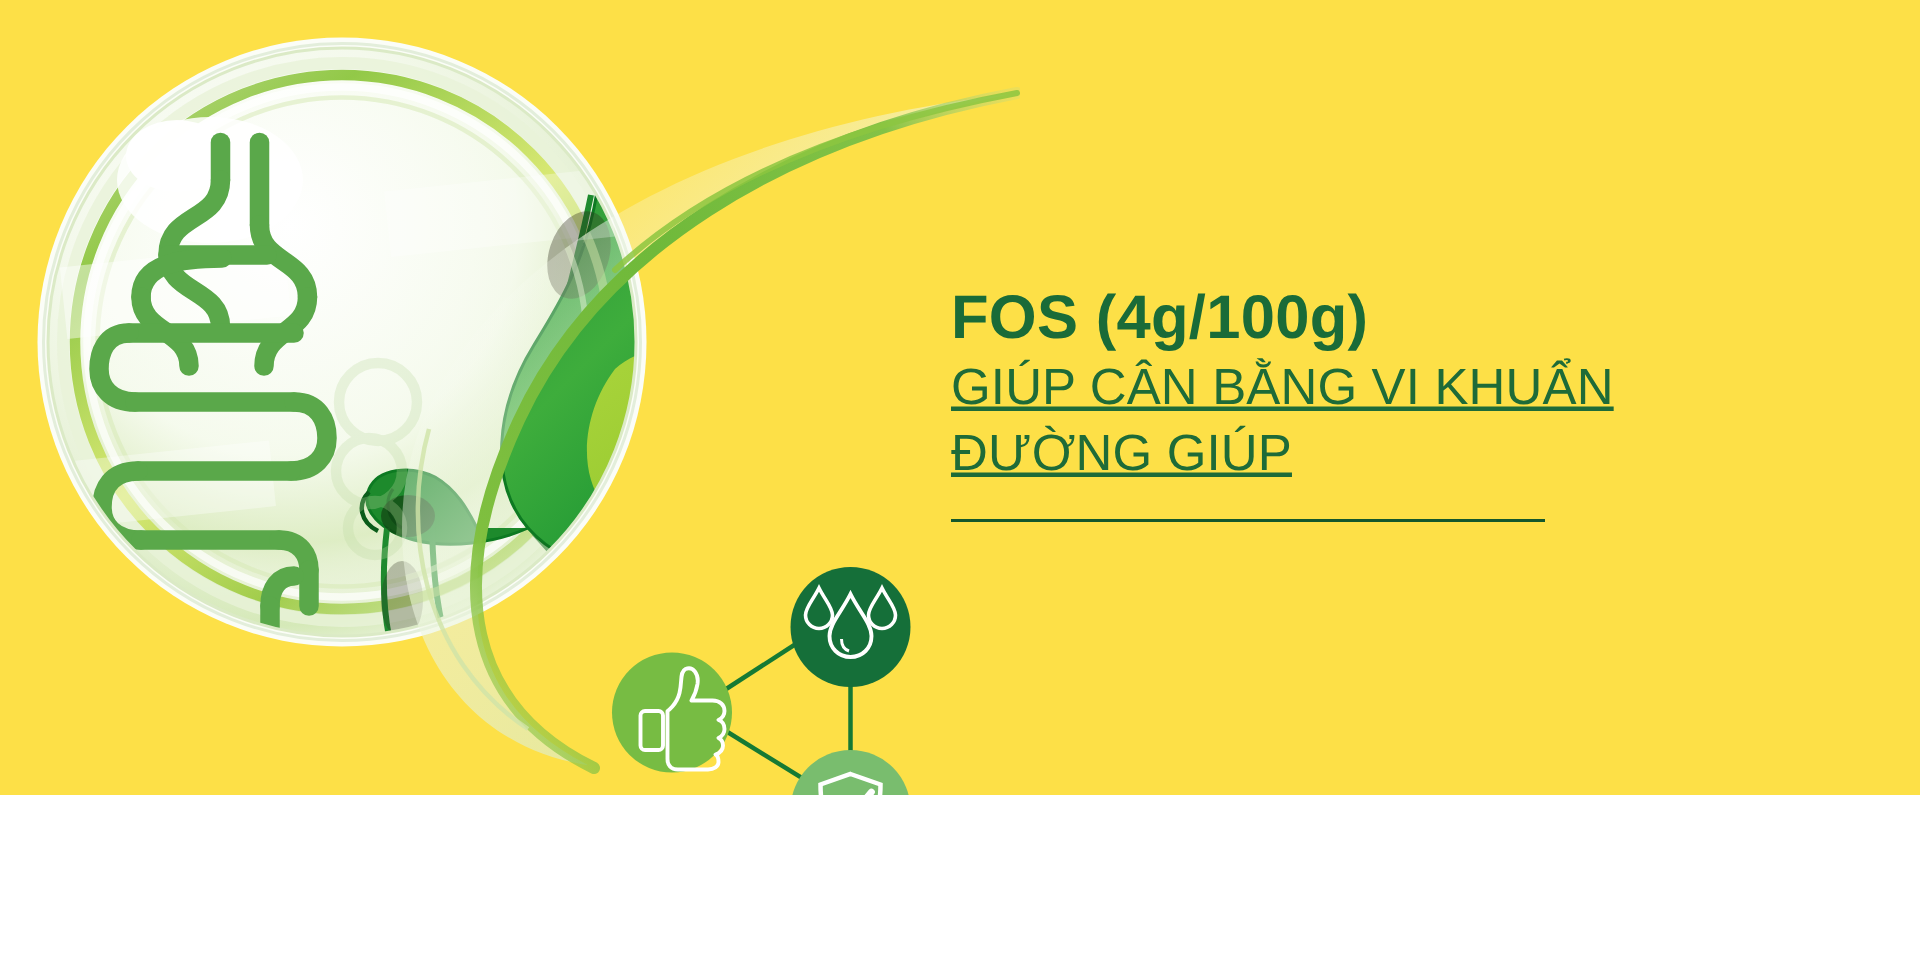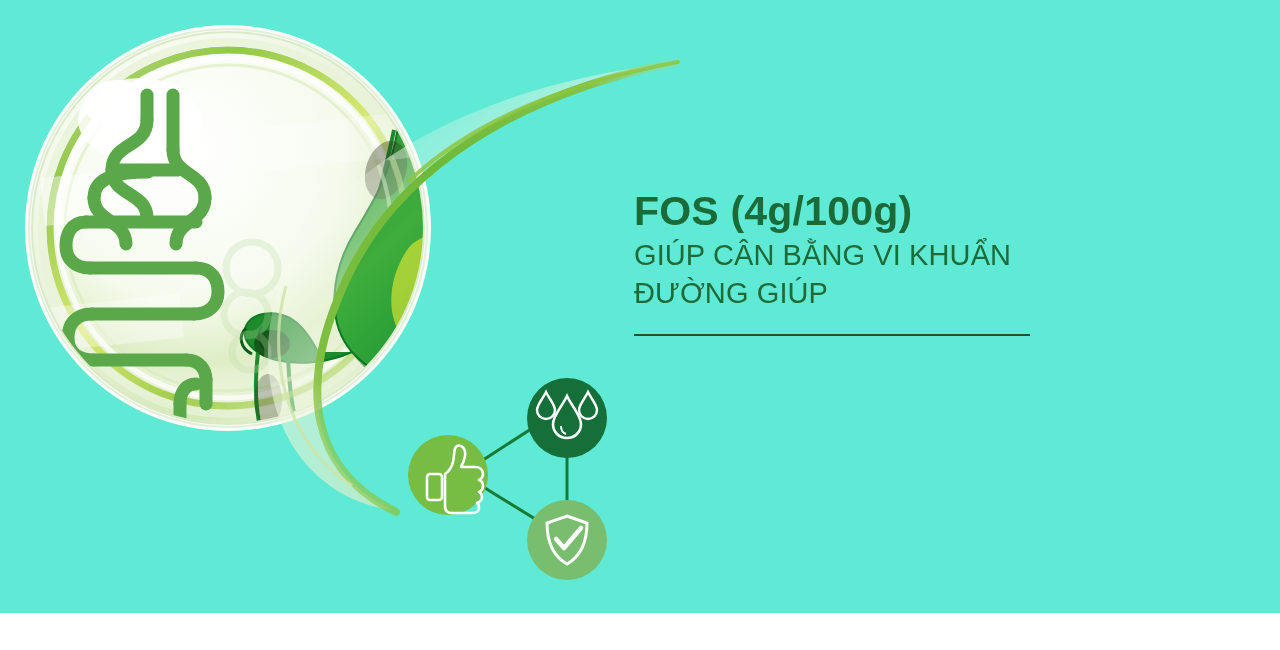--- a/index.html
+++ b/index.html
@@ -4,22 +4,22 @@
 <title>FOS Infographic</title>
 <style>
   html, body {
     margin: 0;
     padding: 0;
     background: #ffffff;
   }
   #stage {
     position: relative;
     width: 1280px;
-    height: 613px;
-    background: #5eead4;
+    height: 530px;
+    background: #fde047;
     overflow: hidden;
     font-family: "Liberation Sans", sans-serif;
   }
 
   
   #illustration {
     position: absolute;
     left: 0;
     top: 0;
     width: 680px;
@@ -36,26 +36,27 @@
   .title {
     font-size: 41px;
     font-weight: bold;
     color: #1a6b38;
     letter-spacing: 0.2px;
     line-height: 1.06;
     margin: 0;
     white-space: nowrap;
   }
   .subtitle {
-    font-size: 29px;
+    font-size: 34px;
     font-weight: normal;
     color: #1e6b38;
     line-height: 1.28;
     margin: 4px 0 0 0;
     letter-spacing: 0.1px;
+    text-decoration: underline;
   }
   .subtitle .sline { display: block; white-space: nowrap; }
   .divider {
     margin-top: 22px;
     width: 396px;
     height: 2px;
     background: #14582c;
   }
   .bullets {
     margin-top: 21px;

